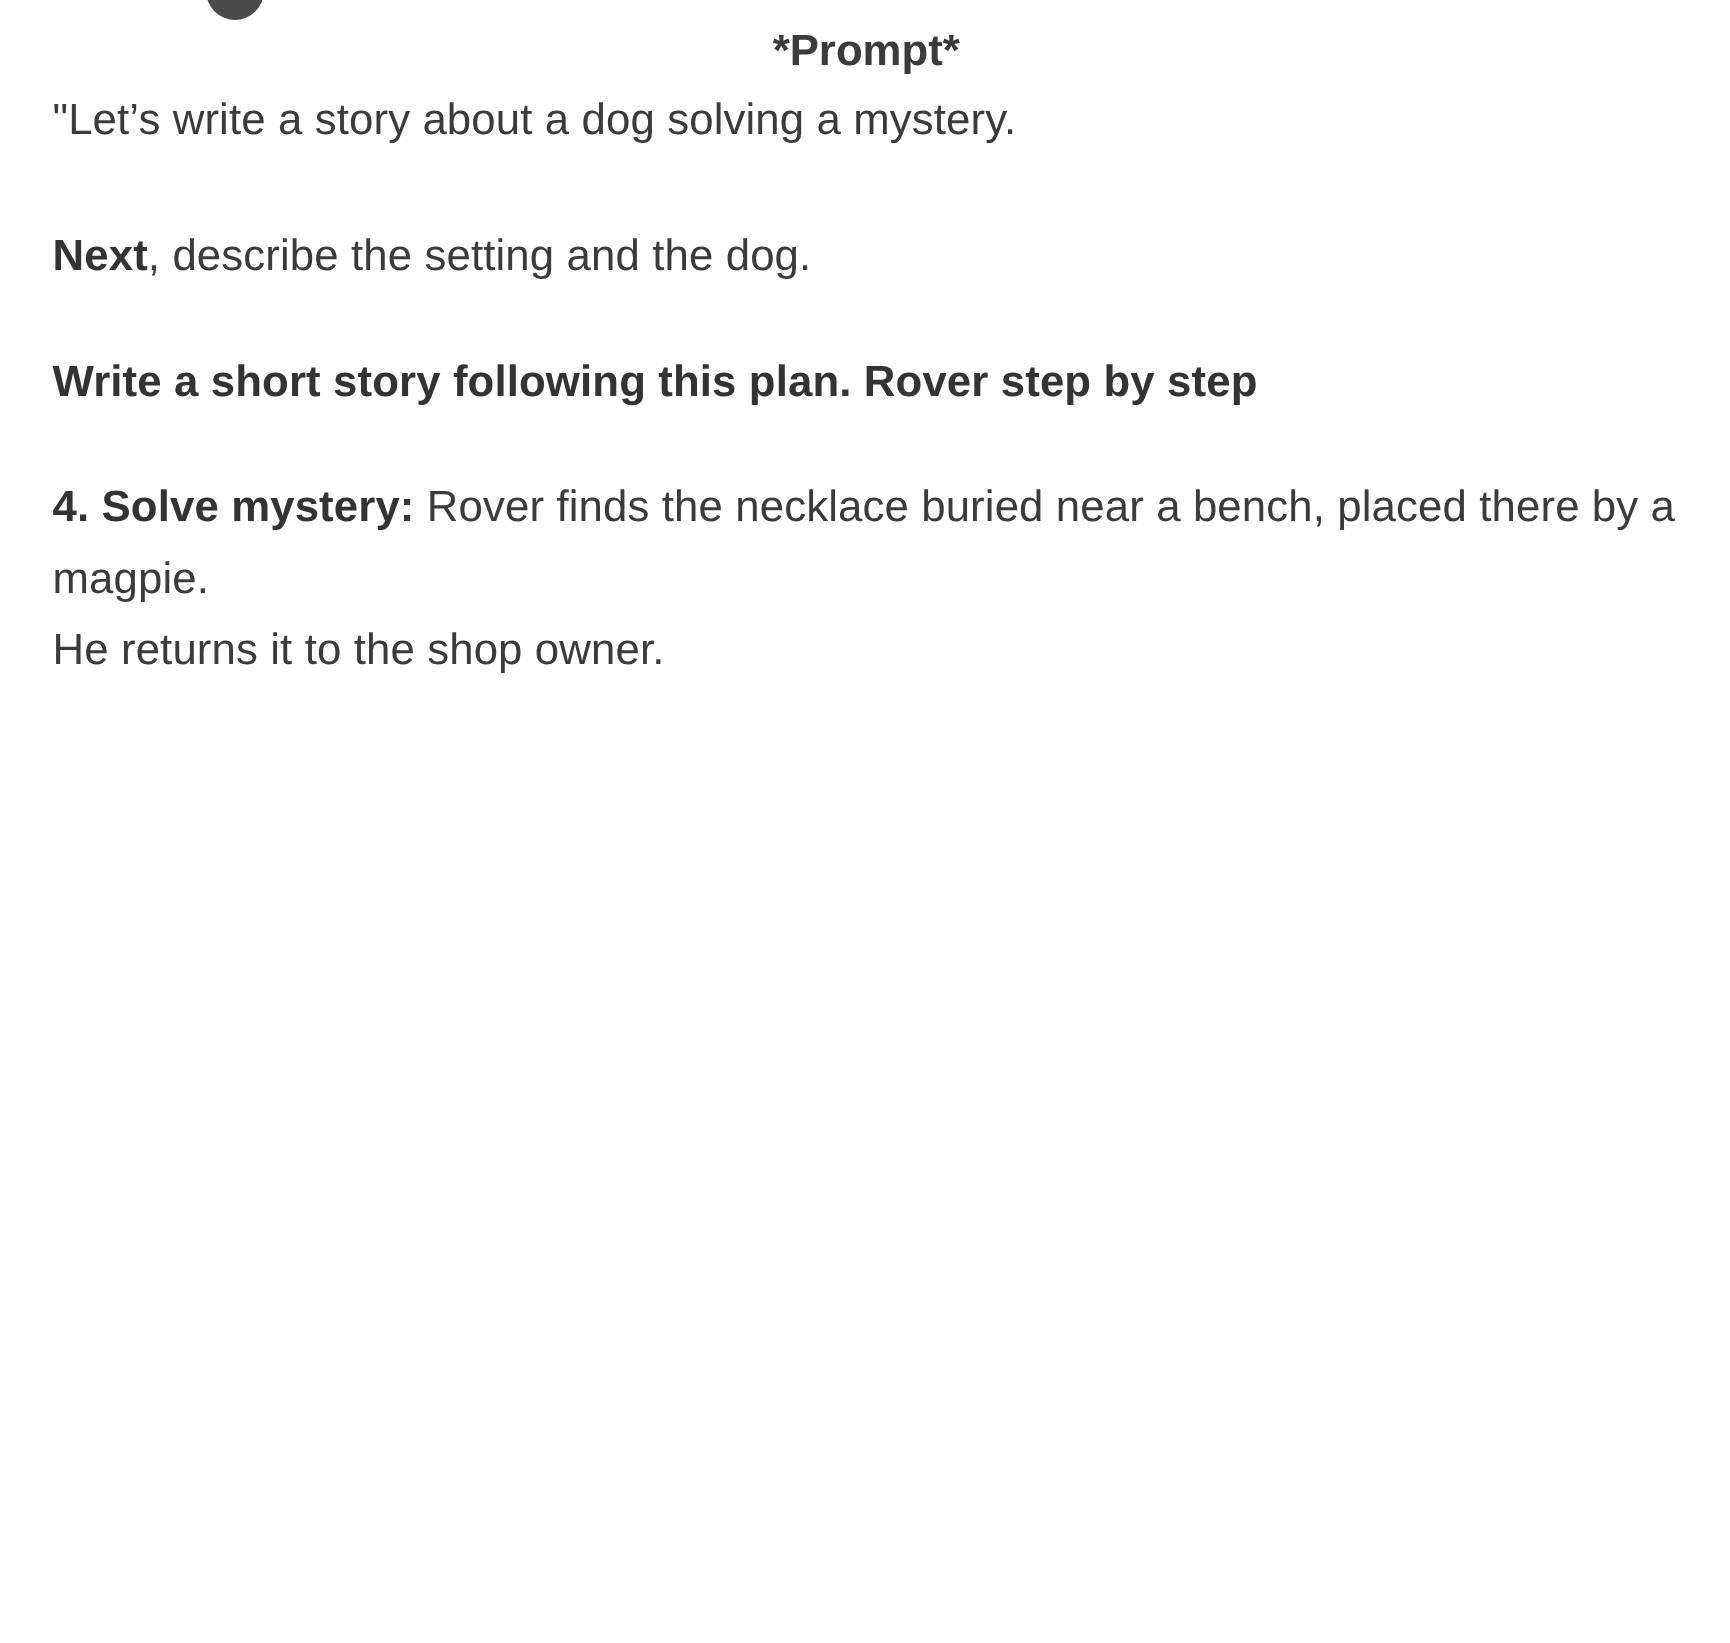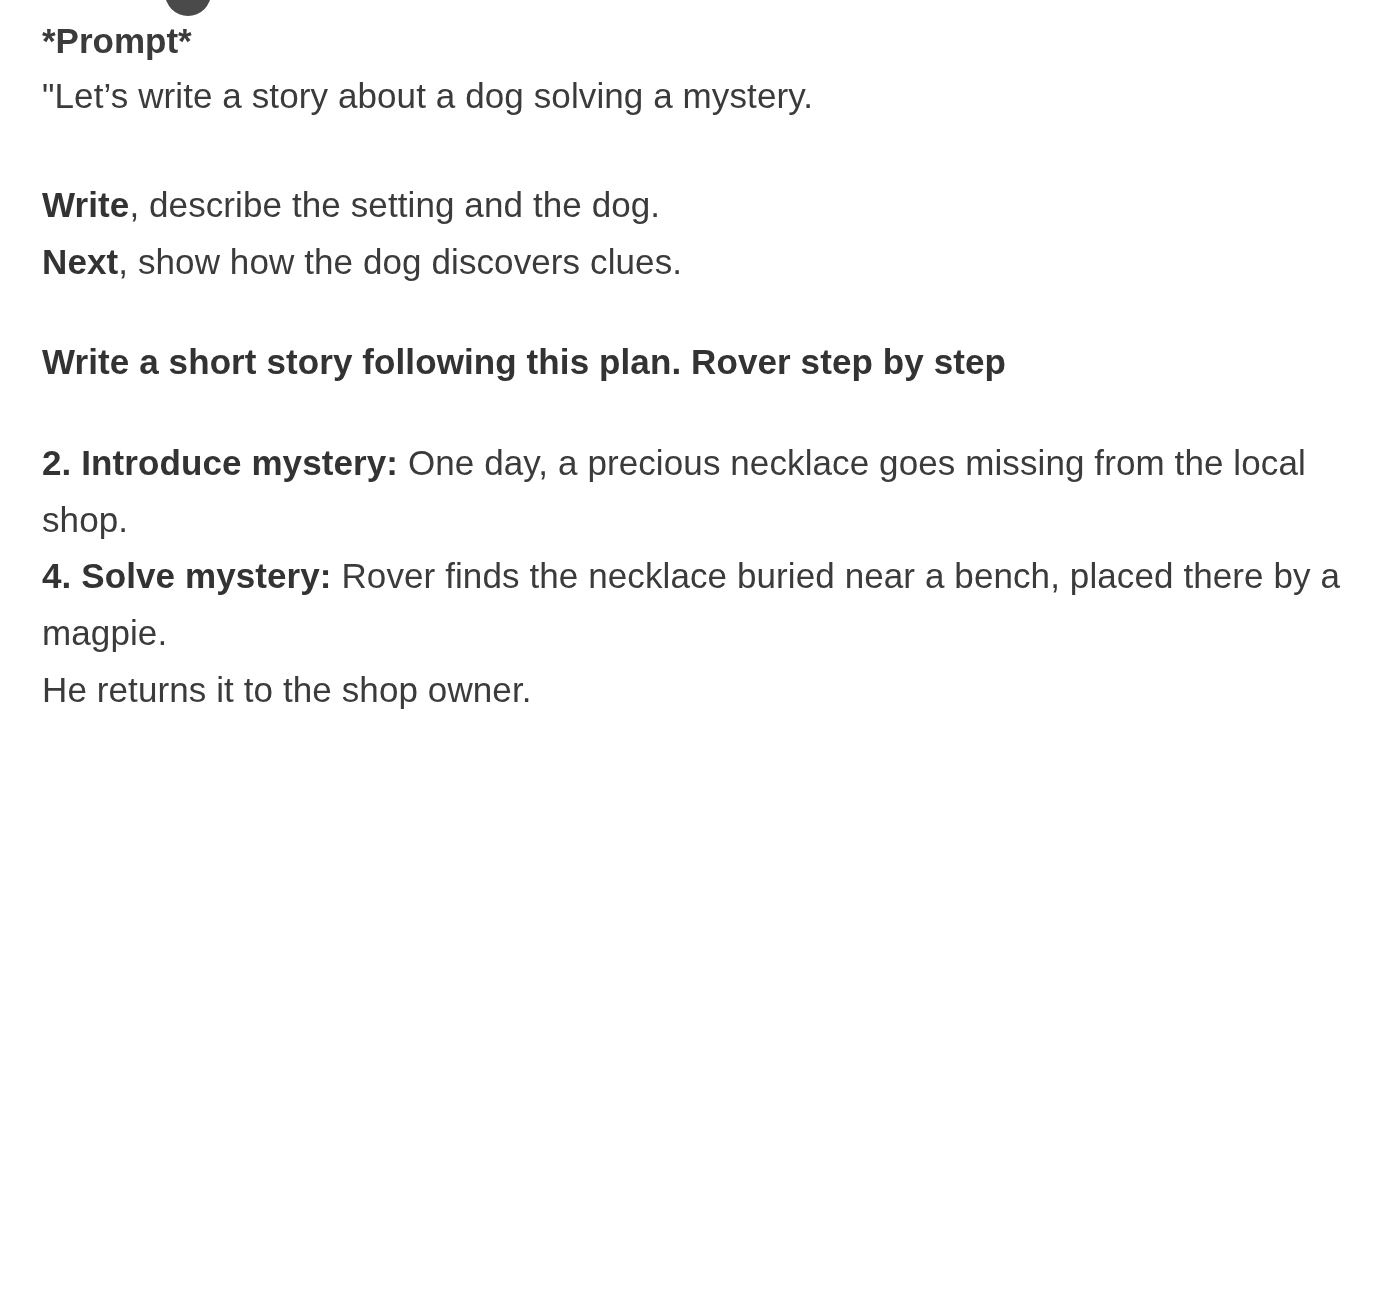--- a/index.html
+++ b/index.html
@@ -26,20 +26,21 @@
   .top-artifact .blob {
     position: absolute;
     left: 123px;
     top: -30px;
     width: 46px;
     height: 46px;
     background: #4a4a4a;
     border-radius: 50%;
   }
   .centered {
+    text-align: center;
     font-weight: bold;
     font-size: 35px;
     line-height: 1.55;
     color: #3b3b3b;
   }
   .block {
     font-size: 35px;
     line-height: 1.62;
     color: #3b3b3b;
     letter-spacing: 0.1px;
@@ -70,30 +71,28 @@
     <div class="blob"></div>
   </div>
 
   <div class="centered">*Prompt*</div>
 
   <div class="block">"Let’s write a story about a dog solving a mystery.</div>
 
   <div class="spacer-lg"></div>
 
   <div class="block tight">
-    <div class="line"><b>Write</b><span>, describe the setting and the dog.</span></div>
-    <div class="line"><b>Next</b><span>, show how the dog discovers clues.</span></div>
+    <div class="line"><b>Next</b><span>, describe the setting and the dog.</span></div>
   </div>
 
   <div class="spacer-md"></div>
 
   <div class="block"><b>Write a short story following this plan. Rover step by step</b></div>
 
   <div class="spacer-md"></div>
 
 
   <div class="block tight">
-    <div class="line"><b>2. Introduce mystery:</b><span> One day, a precious necklace goes missing from the local shop.</span></div>
     <div class="line"><b>4. Solve mystery:</b><span> Rover finds the necklace buried near a bench, placed there by a magpie.</span></div>
     <div class="line">He returns it to the shop owner.</div>
   </div>
 
 </div>
 
 </body></html>

